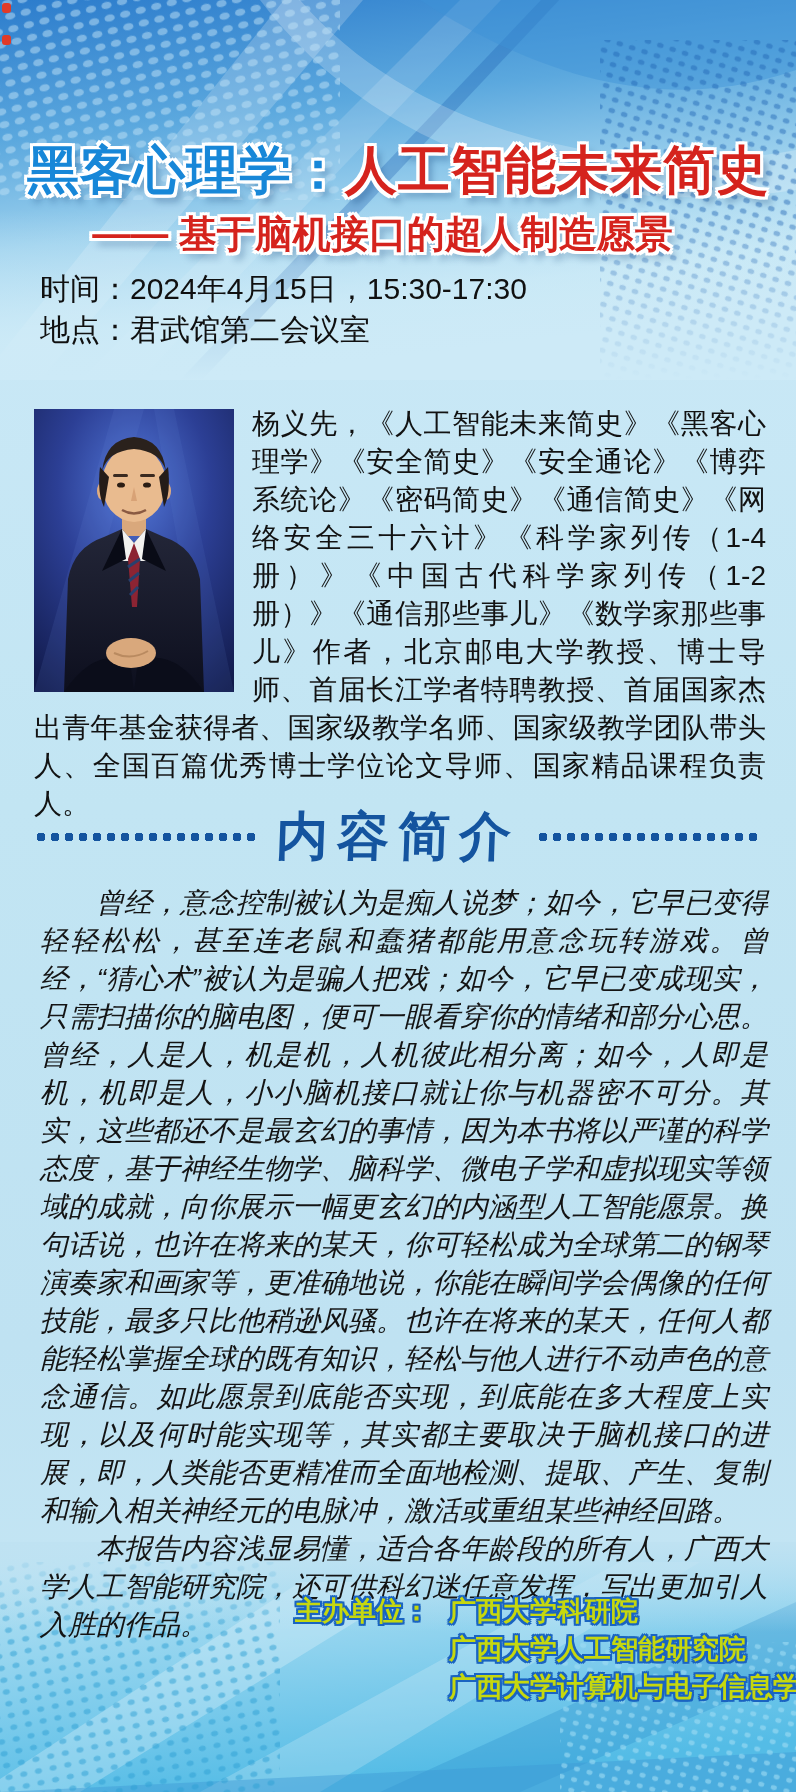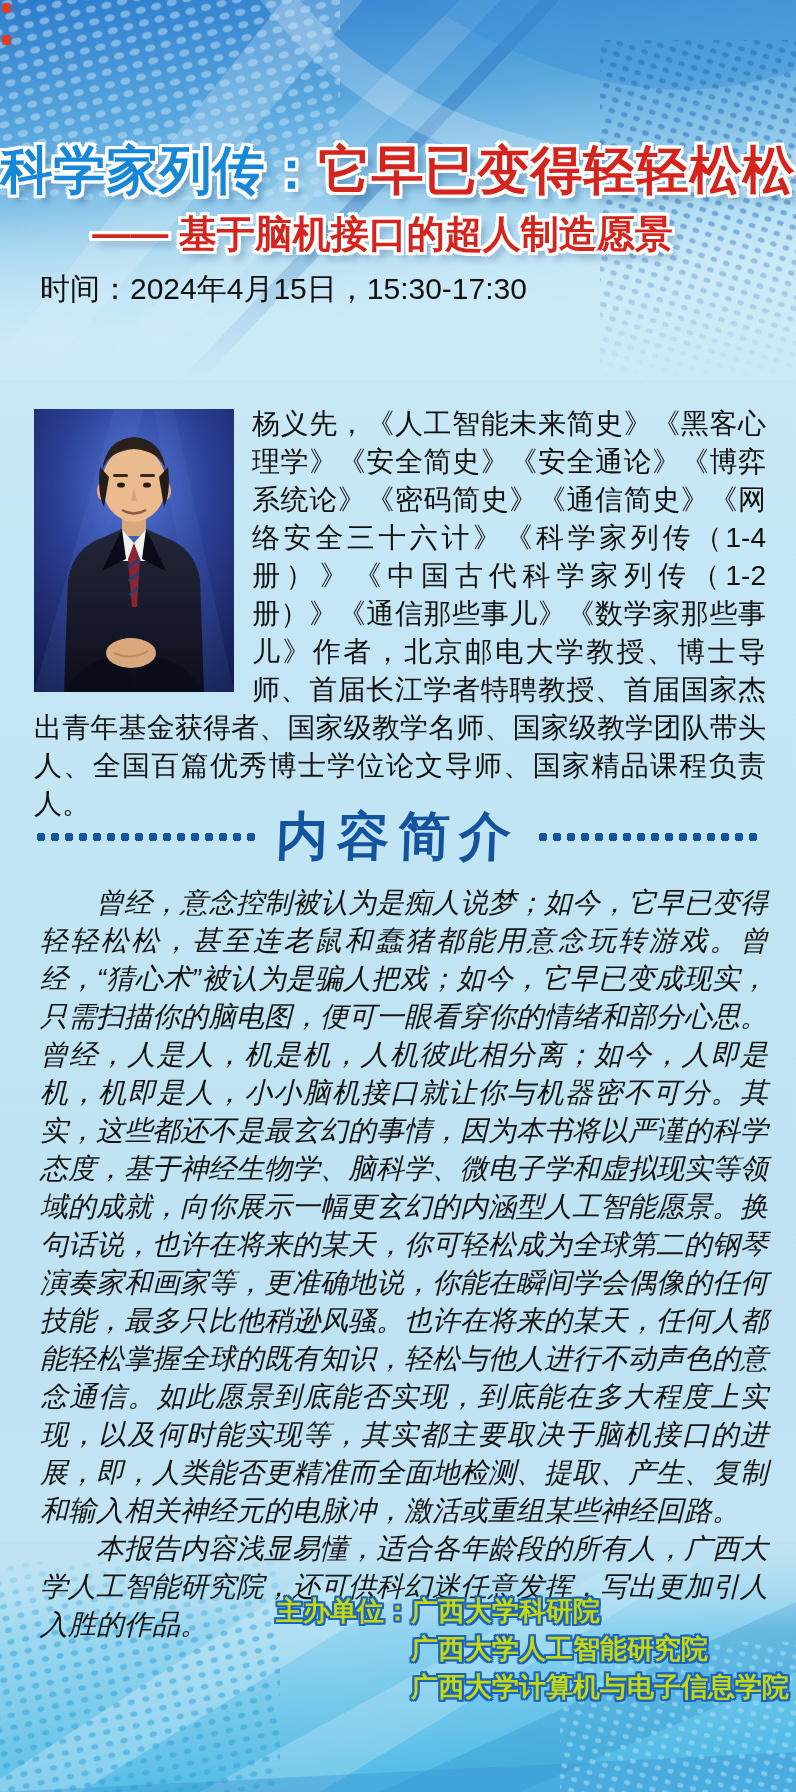--- a/index.html
+++ b/index.html
@@ -12,21 +12,21 @@
   
   .ow{text-shadow:
     -3px -3px 0 #fff,0 -3px 0 #fff,3px -3px 0 #fff,
     -3px 0 0 #fff,3px 0 0 #fff,
     -3px 3px 0 #fff,0 3px 0 #fff,3px 3px 0 #fff,
     6px 7px 7px rgba(15,60,115,.40);}
   
   .ob{text-shadow:
     -2px -2px 0 #1a64c2,0 -2px 0 #1a64c2,2px -2px 0 #1a64c2,
     -2px 0 0 #1a64c2,2px 0 0 #1a64c2,
-    -2px 2px 0 #1a64c2,0 2px 0 #1a64c2,2px 2px 0 #1a64c2;}
+    -2px 2px 0 #1a64c2,0 2px 0 #1a64c2,2px 2px 0 #1a64c2; margin-left: 19px;}
   .banner{left:0;width:796px;pointer-events:none;}
   .top-banner{top:0;height:380px;}
   .bottom-banner{bottom:0;height:250px;}
   .corner-dot{left:2px;width:9px;height:10px;background:#e03a28;border-radius:3px;}
   .cd1{top:3px;} .cd2{top:35px;}
   .title-line{top:136px;left:0;width:100%;text-align:center;
     font-size:52px;font-weight:bold;letter-spacing:1px;white-space:nowrap;}
   .title-blue{color:#1787d8;}
   .title-red{color:#d5231d;}
   .subtitle{top:209px;left:0;right:31px;text-align:center;
@@ -115,27 +115,28 @@
       <rect x="-20" y="20" width="300" height="240" fill="url(#dotsBL)"></rect>
       <rect x="560" y="100" width="260" height="160" fill="url(#dotsBR)"></rect>
       <rect x="0" y="0" width="796" height="90" fill="url(#bbfade)"></rect>
     </svg>
   </div>
 
   <div class="abs corner-dot cd1"></div>
   <div class="abs corner-dot cd2"></div>
 
   <div class="abs title-line">
-    <span class="title-blue ow">科学家列传：</span><span class="title-red ow">它早已变得轻轻松松</span>
+    <span class="title-blue ow">黑客心理学：</span><span class="title-red ow">人工智能未来简史</span>
   </div>
 
   <div class="abs subtitle ow">—— 基于脑机接口的超人制造愿景</div>
 
   <div class="abs info">
     <div>时间：2024年4月15日，15:30-17:30</div>
+    <div>地点：君武馆第二会议室</div>
   </div>
 
   <div class="abs bio">
     <svg class="photo" viewBox="0 0 200 283">
       <defs>
         <radialGradient id="pbg" cx="50%" cy="28%" r="85%">
           <stop offset="0" stop-color="#5277d8"></stop>
           <stop offset="0.45" stop-color="#2c3f95"></stop>
           <stop offset="1" stop-color="#111a4a"></stop>
         </radialGradient>

